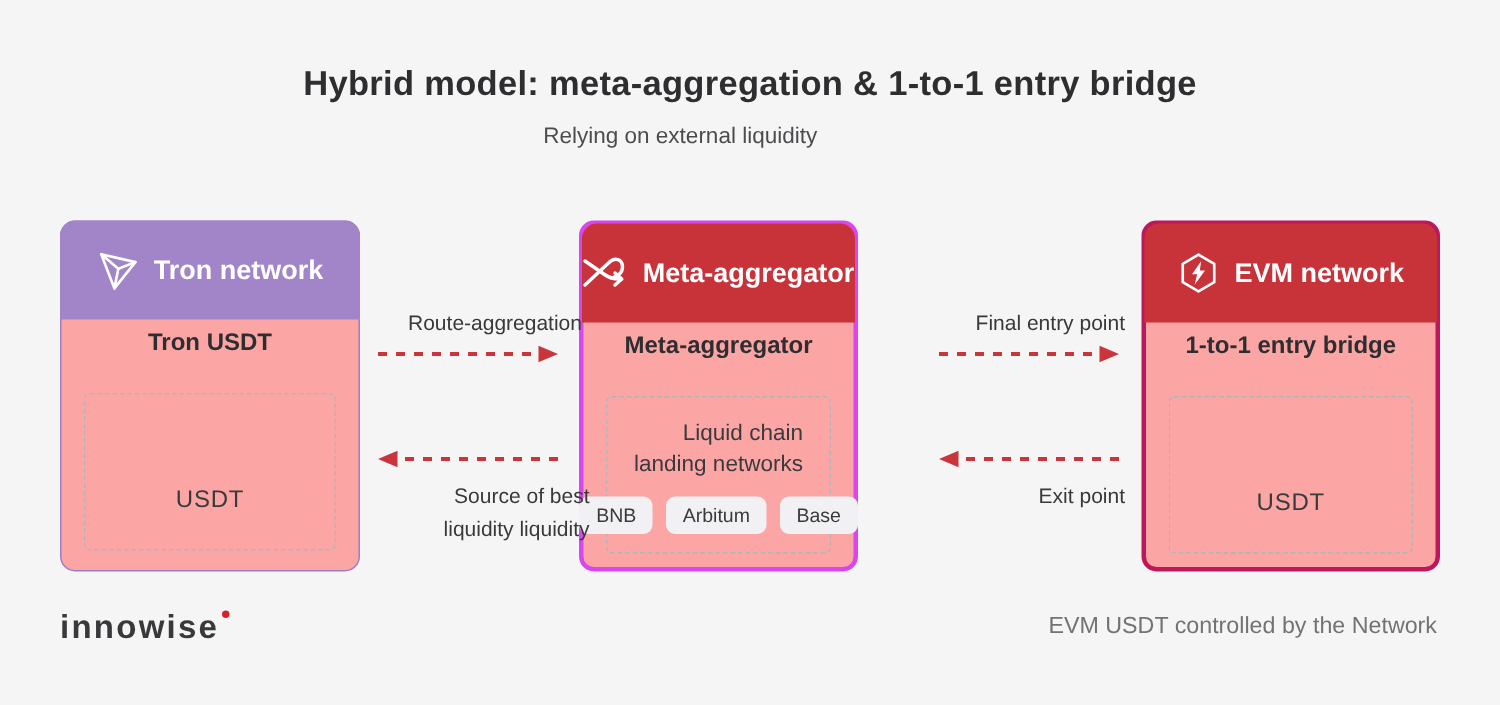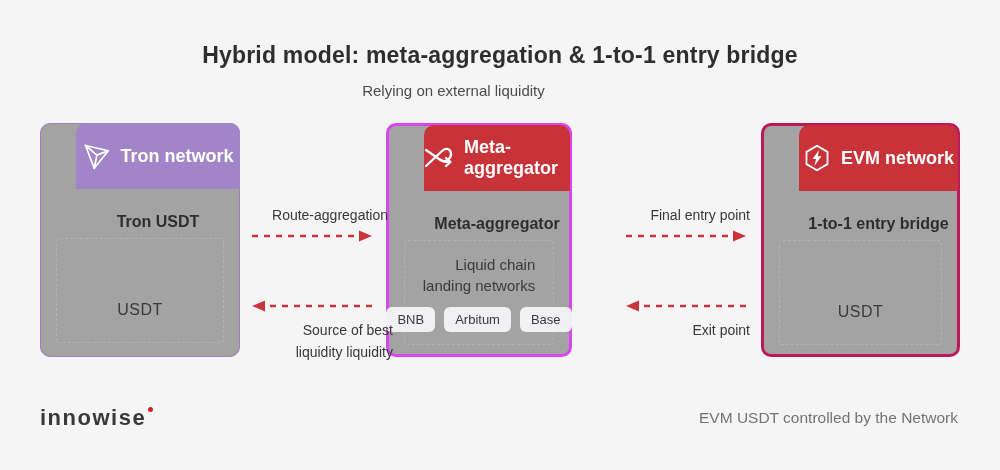--- a/index.html
+++ b/index.html
@@ -5,33 +5,33 @@
   * { margin:0; padding:0; box-sizing:border-box; }
   html,body { width:1000px; height:470px; }
   body { font-family:"Liberation Sans", sans-serif; background:#f5f5f6; }
   .stage { position:relative; width:1000px; height:470px; background:#f5f5f6; overflow:hidden; }
 
   .title { position:absolute; top:42px; left:0; width:1000px; text-align:center;
            font-size:23px; font-weight:700; color:#2e2e30; letter-spacing:0.2px; }
   .subtitle { position:absolute; top:82px; left:0; width:907px; text-align:center;
            font-size:15px; color:#4c4c4e; }
 
-  .card { position:absolute; top:123px; height:234px; background:#a3a3a3; border-radius:10px;padding-left:36px; }
+  .card { position:absolute; top:147px; height:234px; background:#fca5a5; border-radius:10px; }
   .card.tron { left:40px;  width:200px; border:1px solid #9d7ec6; }
   .card.meta { left:386px; width:186px; border:3px solid #d946ef; }
   .card.evm  { left:761px; width:199px; border:3px solid #be185d; }
 
   .card-header { height:66px; margin:-1px -1px 0 -1px; border-radius:10px 10px 0 0;
            display:flex; align-items:center; justify-content:center; gap:10px;
            color:#ffffff; font-size:18px; font-weight:700; }
   .card.tron .card-header { background:#a284c8; }
   .card.meta .card-header, .card.evm .card-header { background:#c8333a; }
   .card-header svg { display:block; }
 
-  .body-title { margin-top:24px; text-align:center; font-size:16px; font-weight:700; color:#2e2e30; }
+  .body-title { margin-top:7px; text-align:center; font-size:16px; font-weight:700; color:#2e2e30; }
 
   .dashed-box { position:absolute; left:15px; right:15px; top:114px; height:105px;
            border:1.5px dashed #b3b3b6; border-radius:4px;
            display:flex; flex-direction:column; align-items:center; justify-content:center; }
   .asset-label { font-size:16px; color:#3a3a3c; letter-spacing:0.5px;margin-top:39px; }
 
   .liquid-lines { text-align:right; font-size:15px; color:#3a3a3c; line-height:21px; margin-bottom:11px; }
   .chips { display:flex; gap:9px; justify-content:center; }
   .chip { background:#f1f1f3; border-radius:6px; padding:5px 11px; font-size:13px; color:#3a3a3c; }
 

